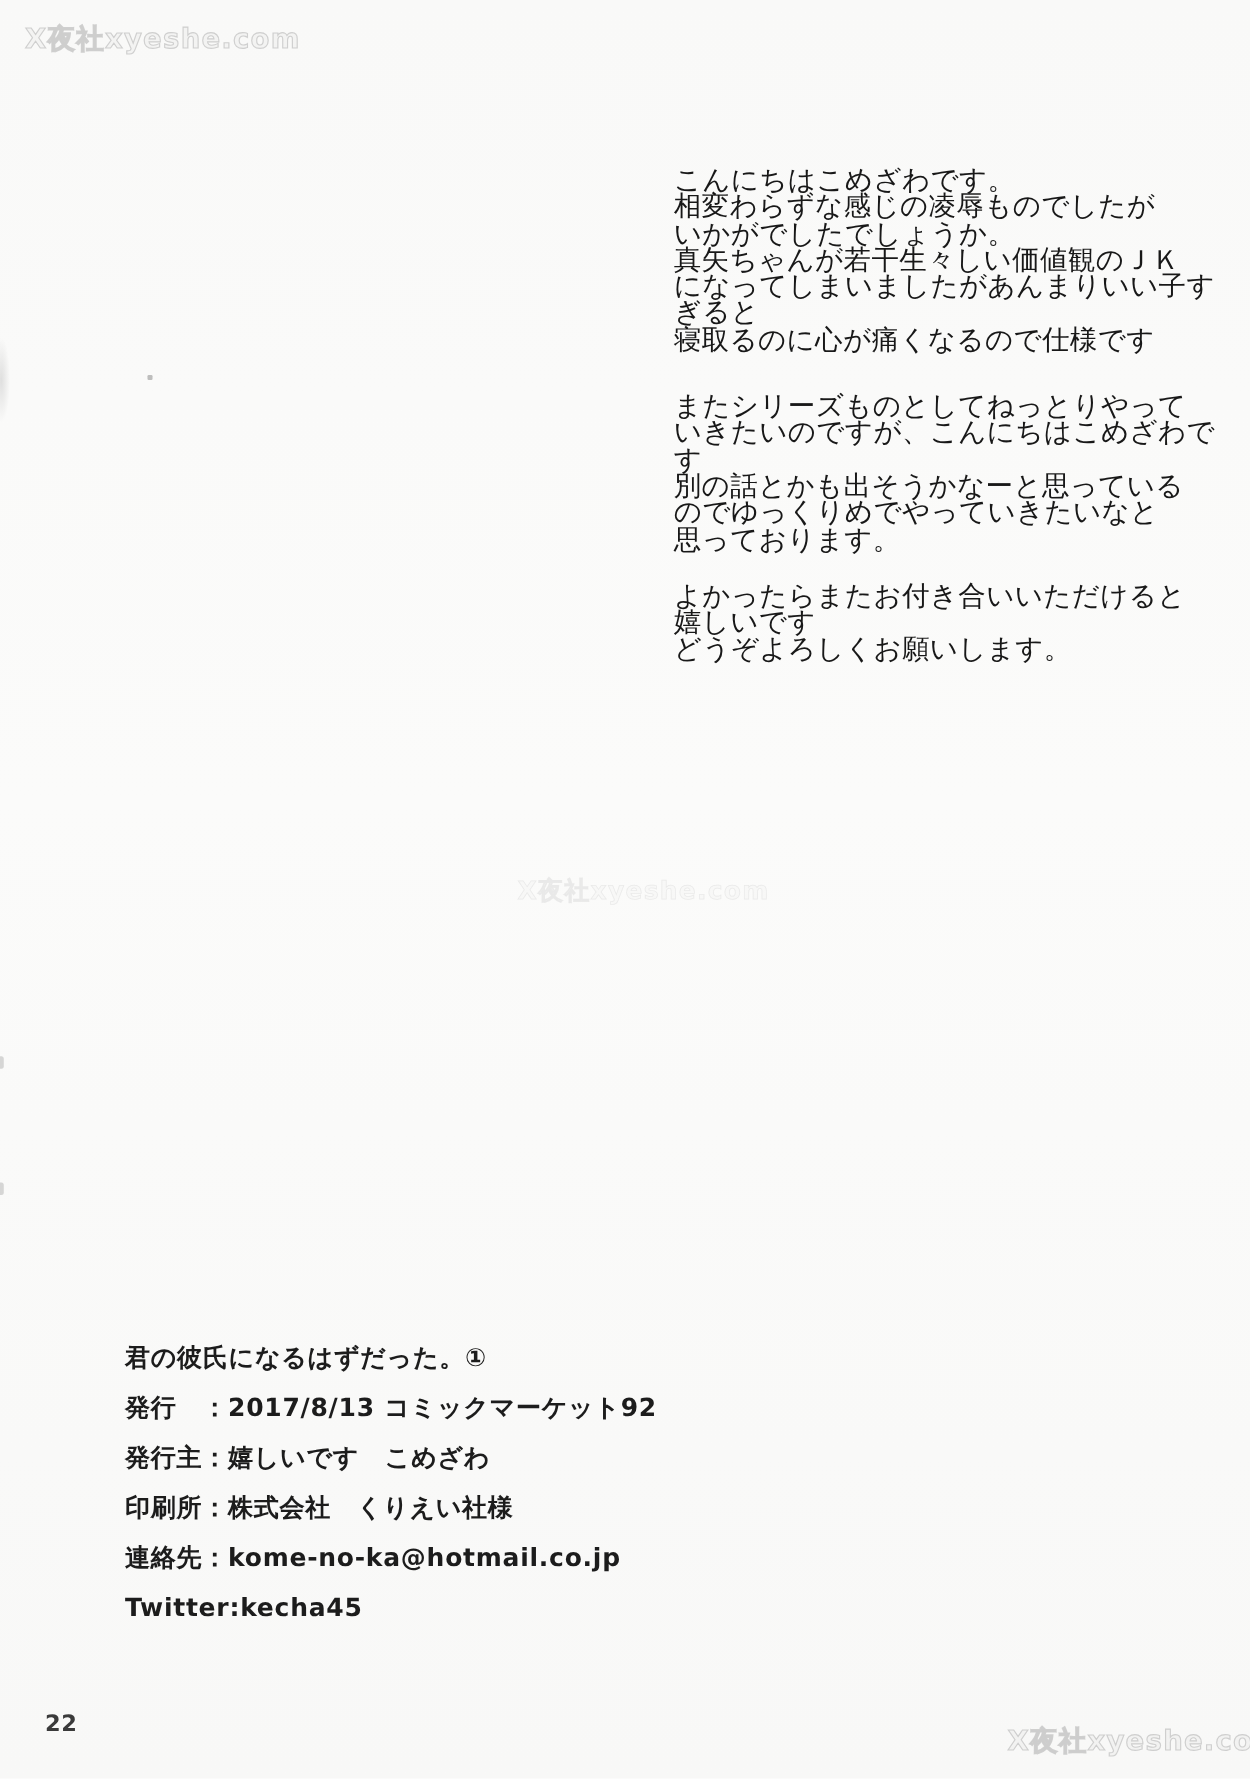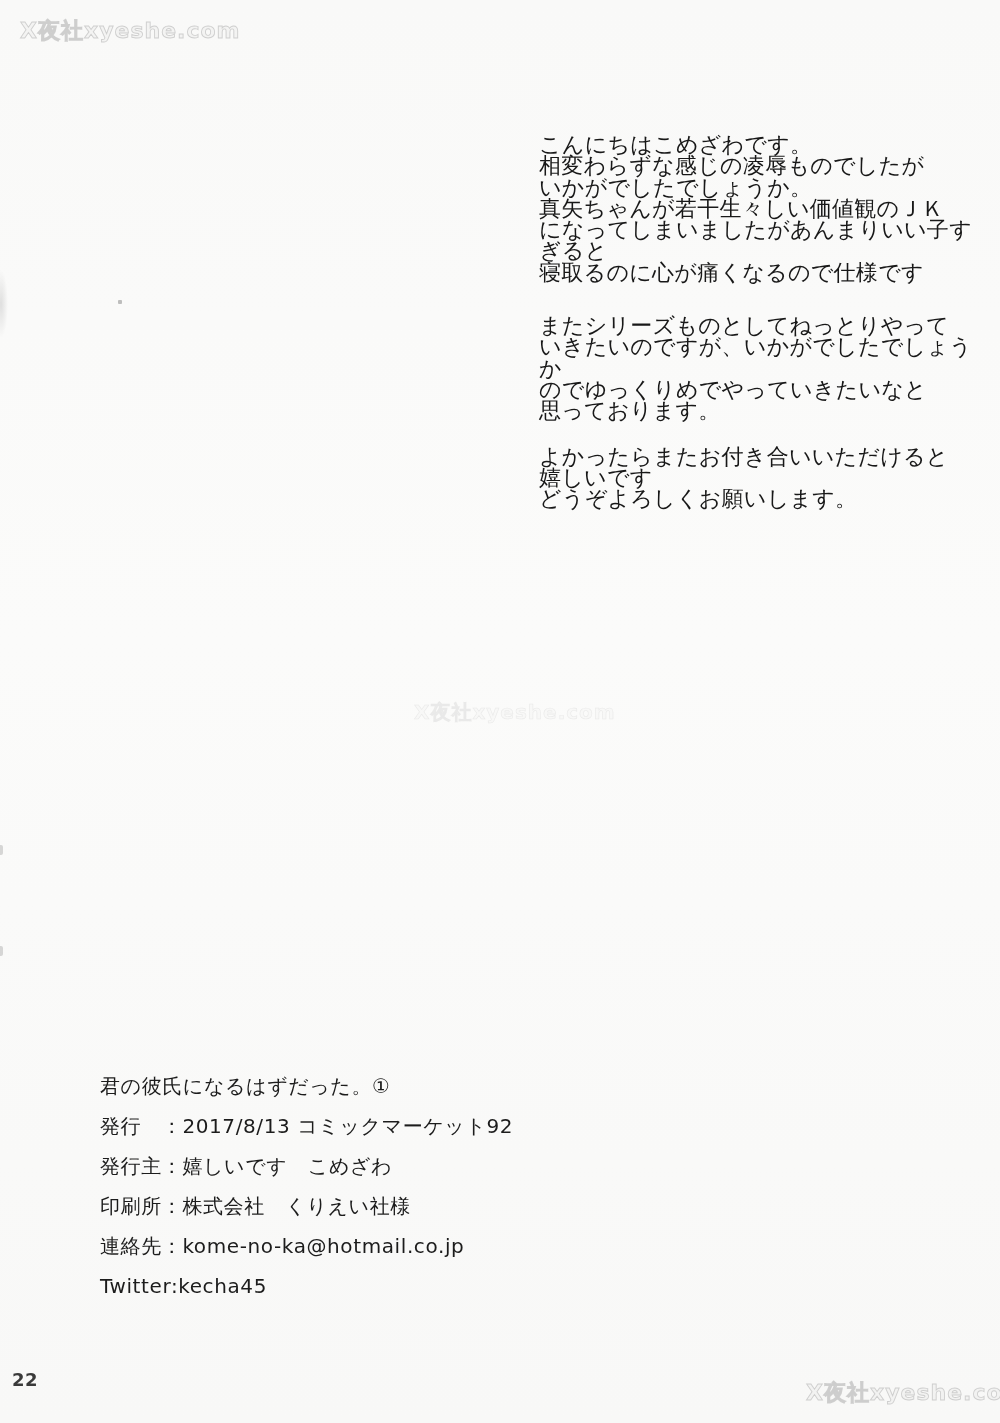--- a/index.html
+++ b/index.html
@@ -35,28 +35,28 @@
 
   
   .colophon {
     position: absolute;
     left: 100px;
     top: 1076px;
     font-size: 20px;
     line-height: 21.5px;
     letter-spacing: 0.6px;
     color: #1c1c1c;
-    font-weight: 400;
+    font-weight: 700;
   }
   .colophon .line { margin-bottom: 18.5px; white-space: pre; }
 
   
   .page-number {
     position: absolute;
-    left: 12px;
+    left: 36px;
     top: 1369px;
     font-size: 18px;
     font-weight: 600;
     color: #3a3a3a;
     letter-spacing: 0.5px;
   }
 
   
   .wm {
     position: absolute;
@@ -114,21 +114,22 @@
     <div class="para p1">
       <div>こんにちはこめざわです。</div>
       <div>相変わらずな感じの凌辱ものでしたが</div>
       <div>いかがでしたでしょうか。</div>
       <div>真矢ちゃんが若干生々しい価値観のＪＫ</div>
       <div>になってしまいましたがあんまりいい子すぎると</div>
       <div>寝取るのに心が痛くなるので仕様です</div>
     </div>
     <div class="para p2">
       <div>またシリーズものとしてねっとりやって</div>
-      <div>いきたいのですが、いかがでしたでしょうか</div>
+      <div>いきたいのですが、こんにちはこめざわです</div>
+      <div>別の話とかも出そうかなーと思っている</div>
       <div>のでゆっくりめでやっていきたいなと</div>
       <div>思っております。</div>
     </div>
     <div class="para p3">
       <div>よかったらまたお付き合いいただけると</div>
       <div>嬉しいです</div>
     </div>
     <div class="para p4">
       <div>どうぞよろしくお願いします。</div>
     </div>

